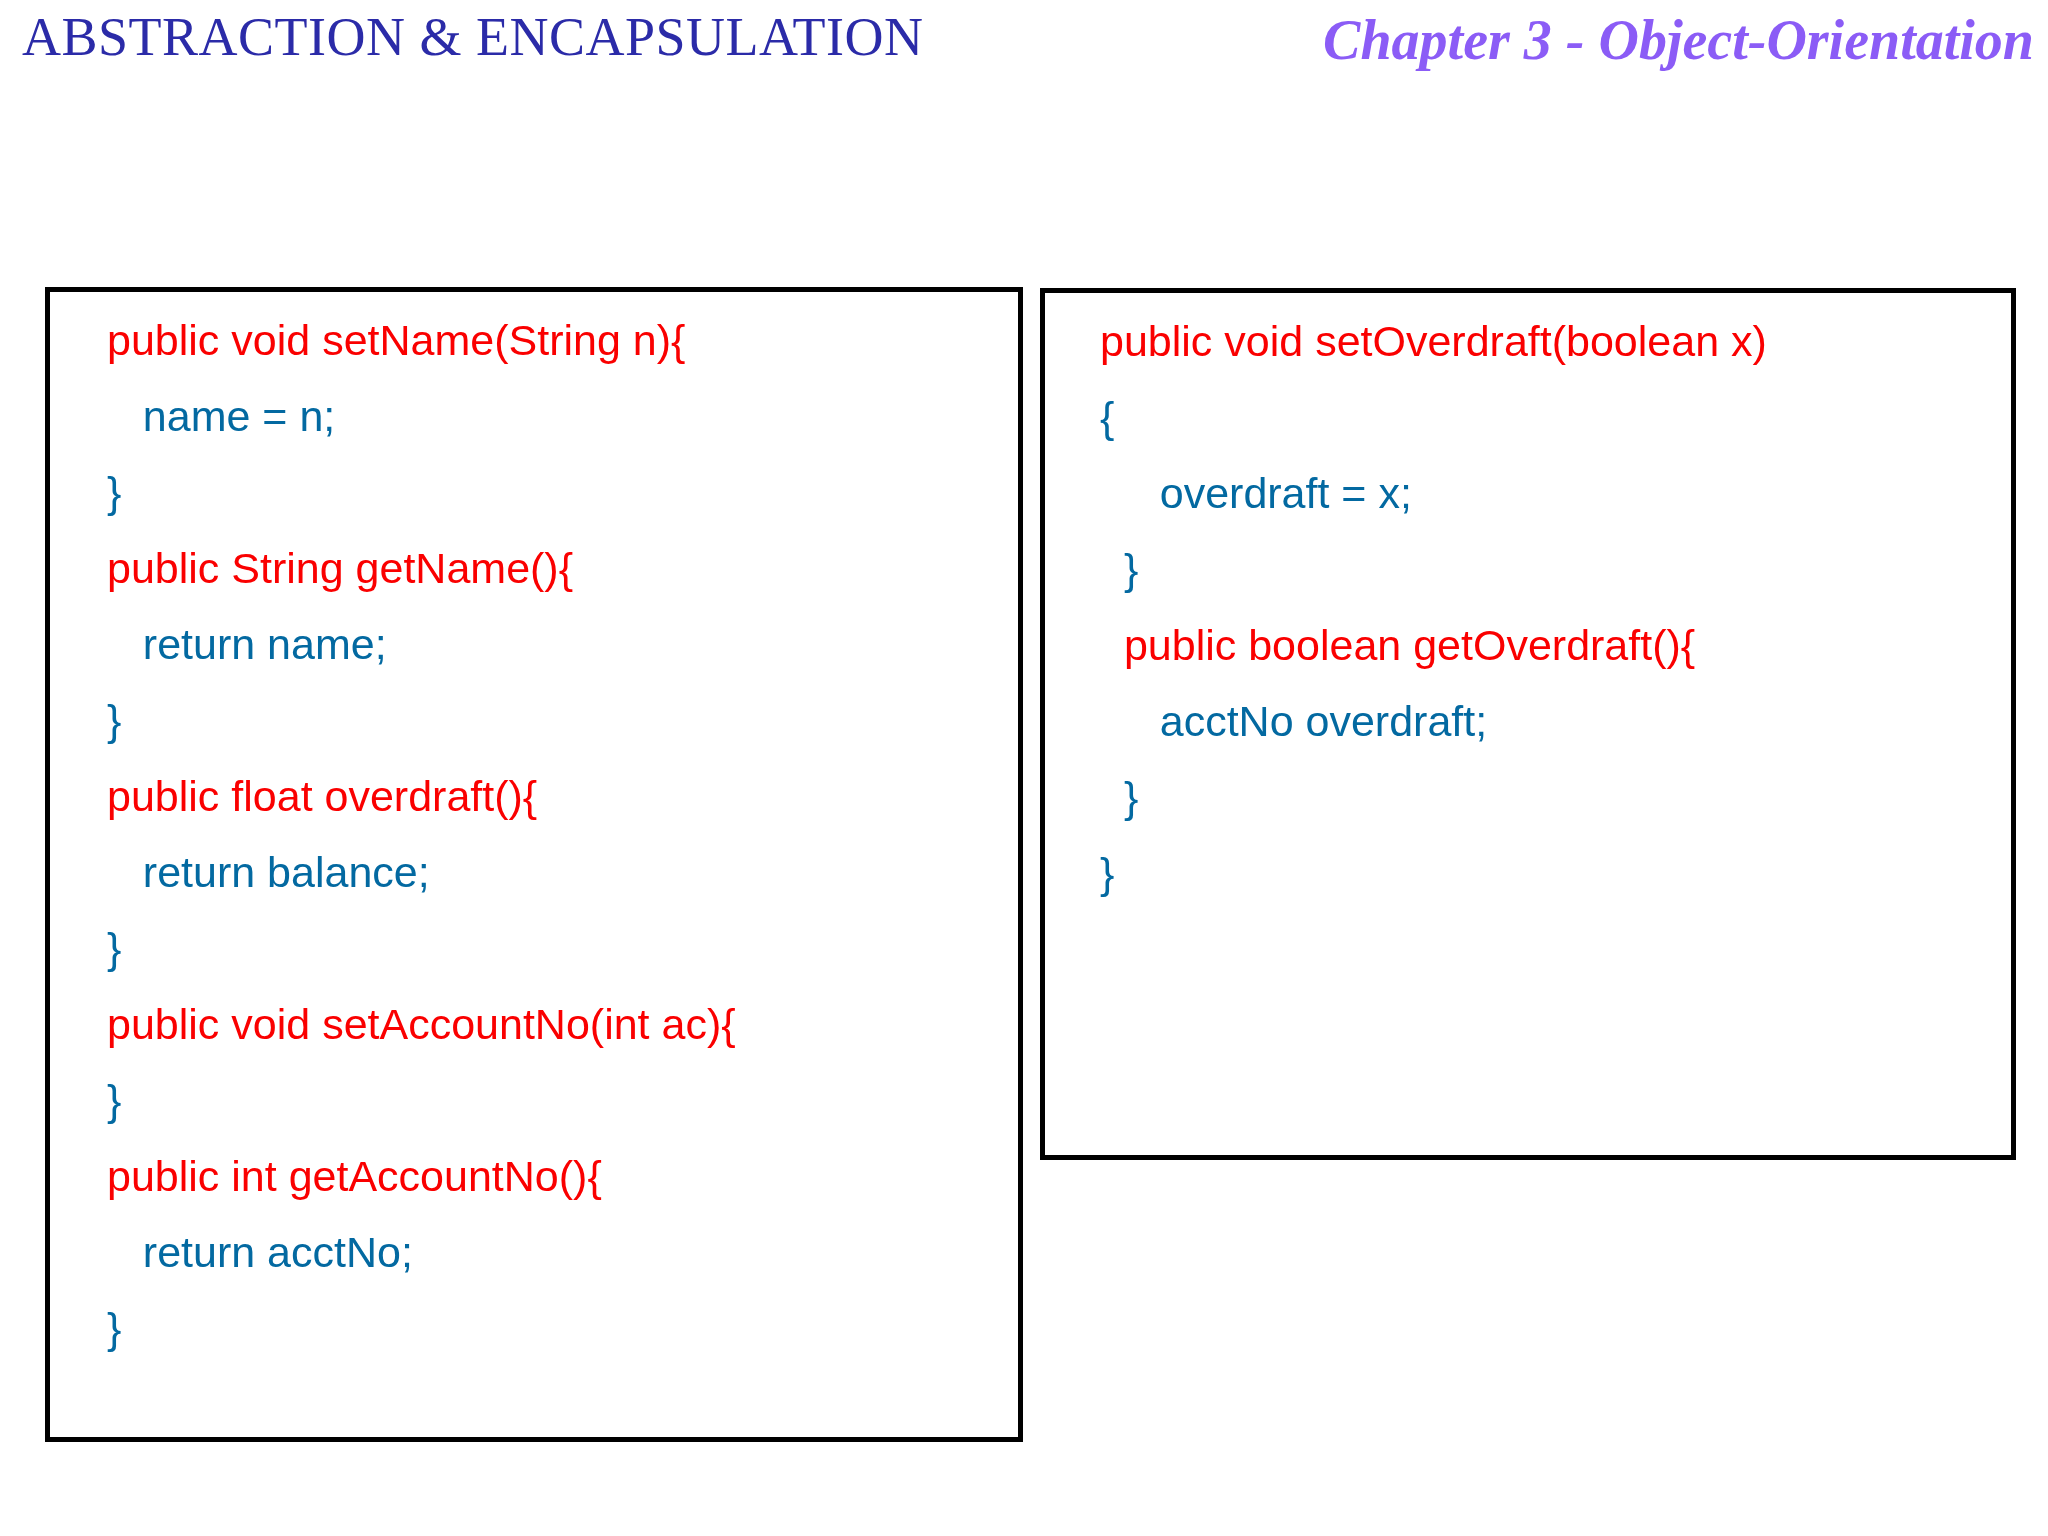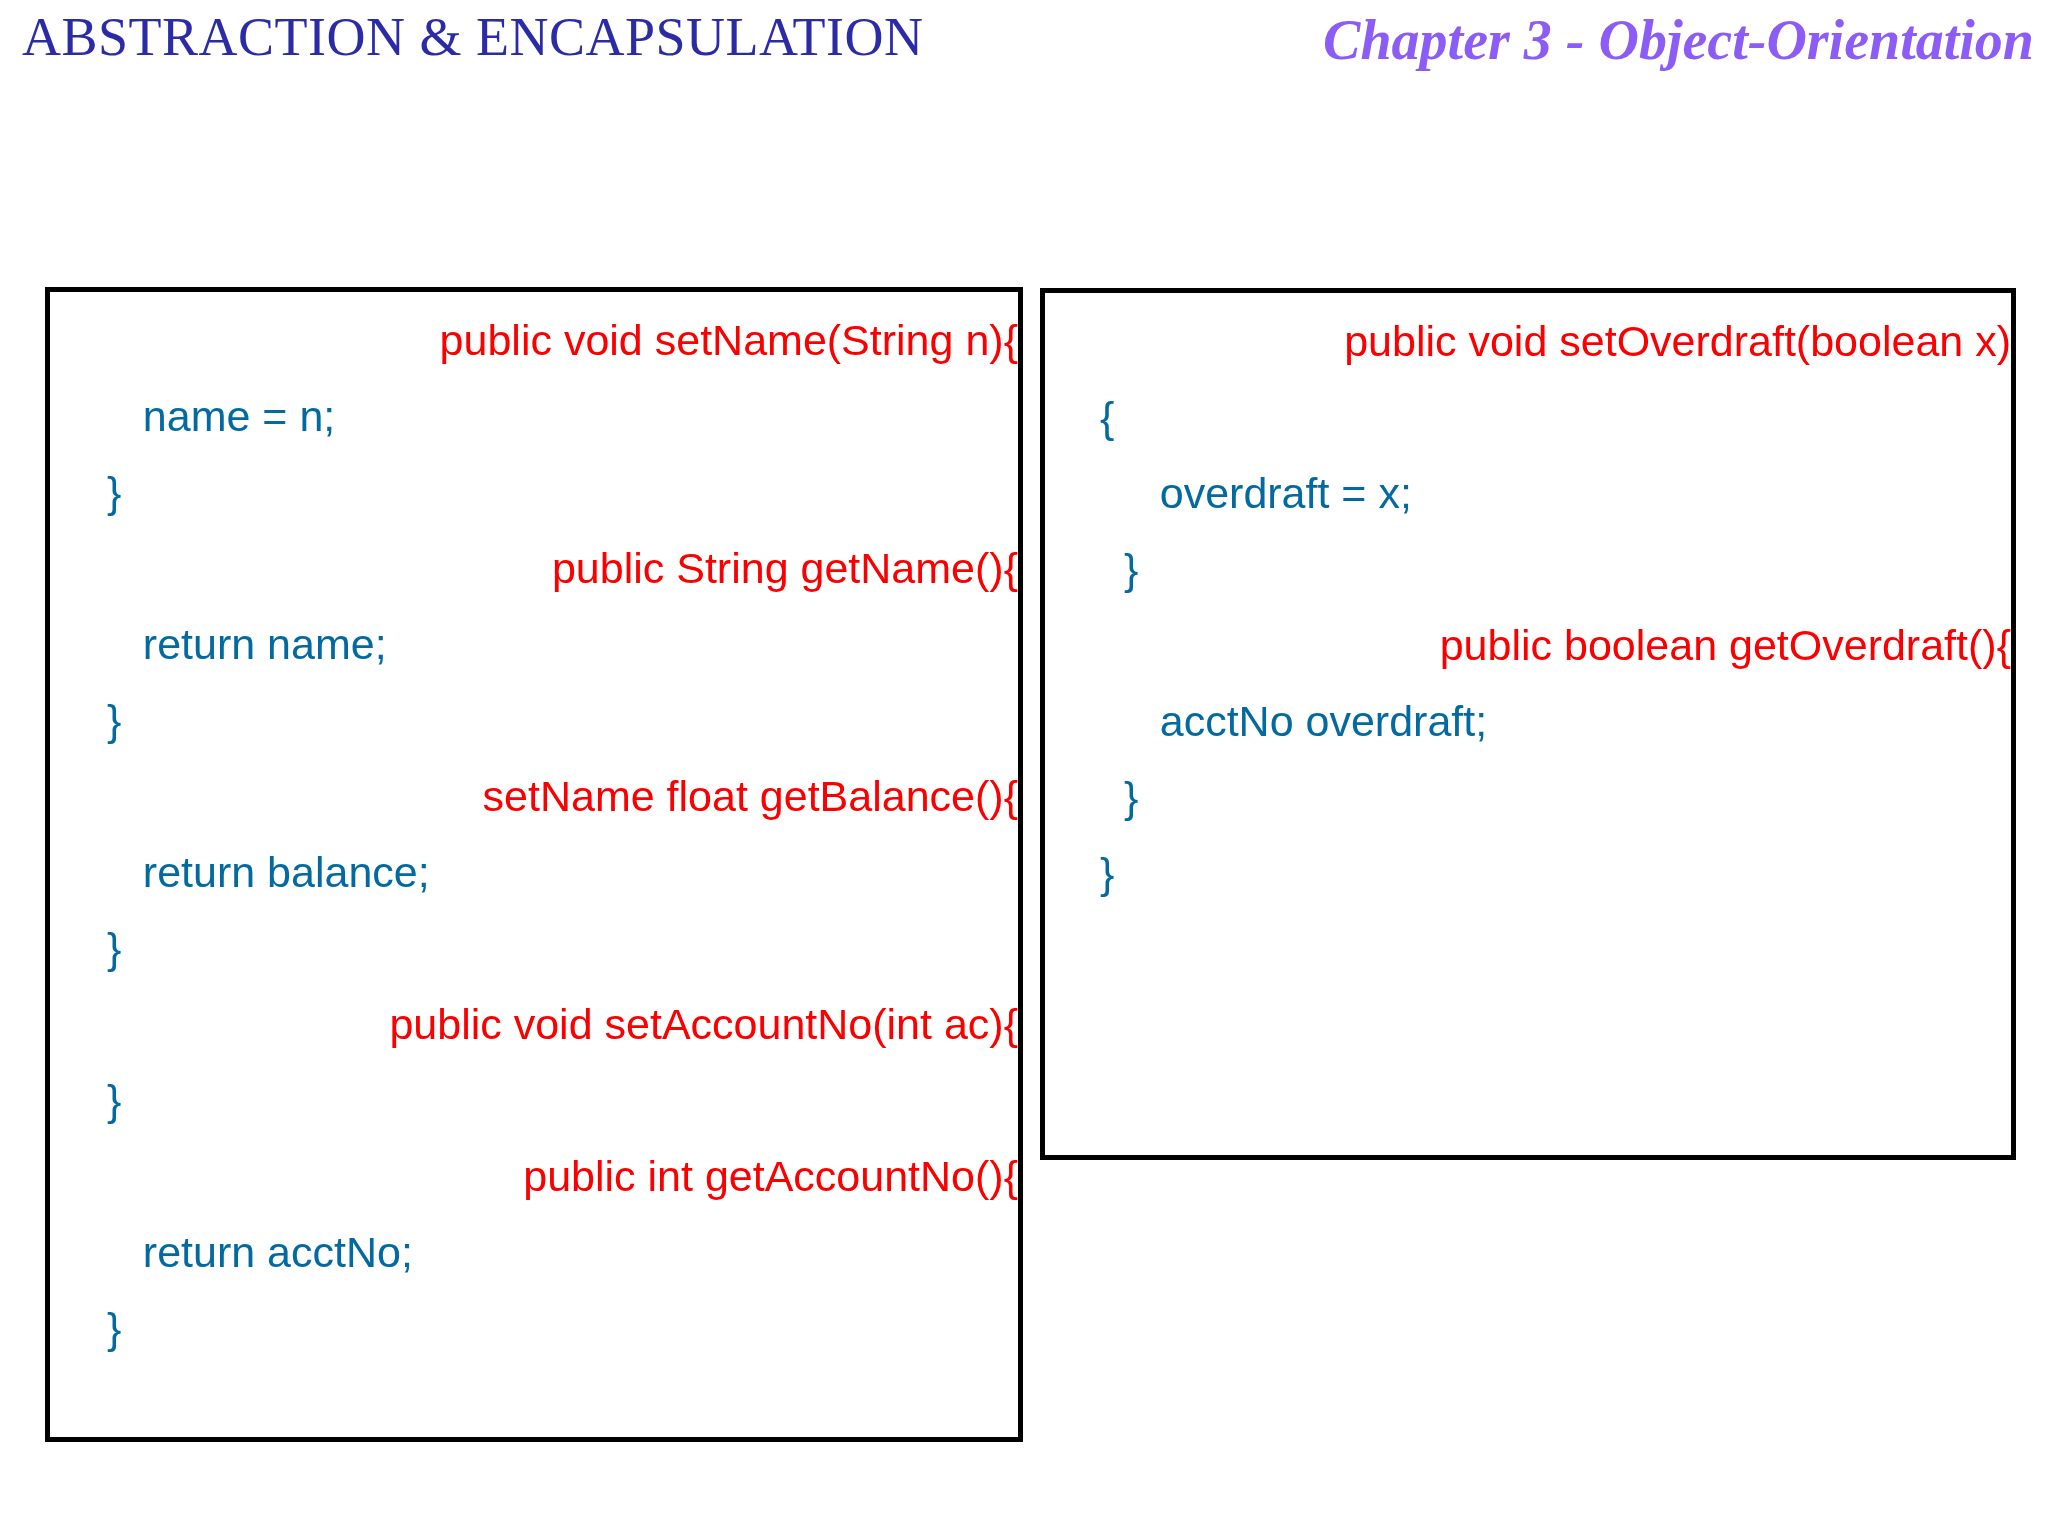--- a/index.html
+++ b/index.html
@@ -74,42 +74,41 @@
   }
   .code-line {
     font-family: "Liberation Sans", sans-serif;
     font-size: 43px;
     line-height: 76px;
     white-space: pre;
     color: #0369a1;
   }
   .code-line.sig {
     color: #fa0000;
-    text-align: right;
   }
   #code-box-left .code-line  { padding-left: 57px; }
   #code-box-right .code-line { padding-left: 55px; }
 </style>
 </head>
 <body>
 
 <div id="header">
   <div id="slide-topic">ABSTRACTION &amp; ENCAPSULATION</div>
   <div id="chapter-title">Chapter 3 - Object-Orientation</div>
 </div>
 
 <div id="code-box-left" class="code-box">
   <div class="code-lines">
       <div class="code-line sig">public void setName(String n){</div>
       <div class="code-line">   name = n;</div>
       <div class="code-line">}</div>
       <div class="code-line sig">public String getName(){</div>
       <div class="code-line">   return name;</div>
       <div class="code-line">}</div>
-      <div class="code-line sig">setName float getBalance(){</div>
+      <div class="code-line sig">public float overdraft(){</div>
       <div class="code-line">   return balance;</div>
       <div class="code-line">}</div>
       <div class="code-line sig">public void setAccountNo(int ac){</div>
       <div class="code-line">}</div>
       <div class="code-line sig">public int getAccountNo(){</div>
       <div class="code-line">   return acctNo;</div>
       <div class="code-line">}</div>
     </div>
 </div>
 

